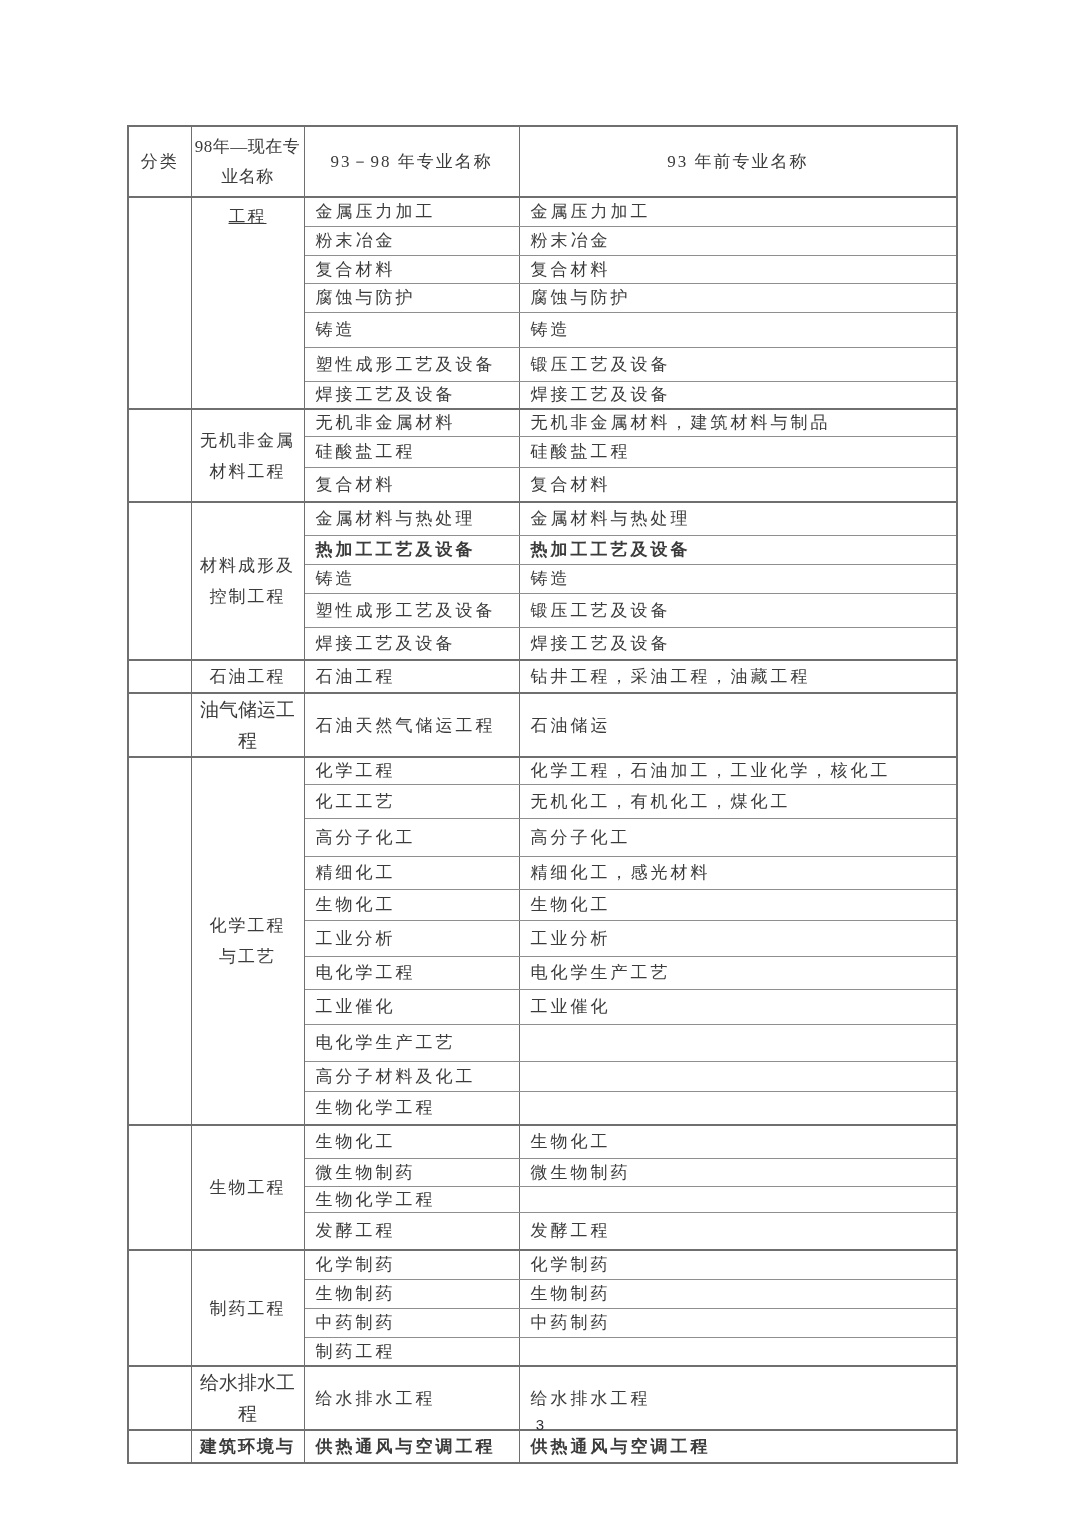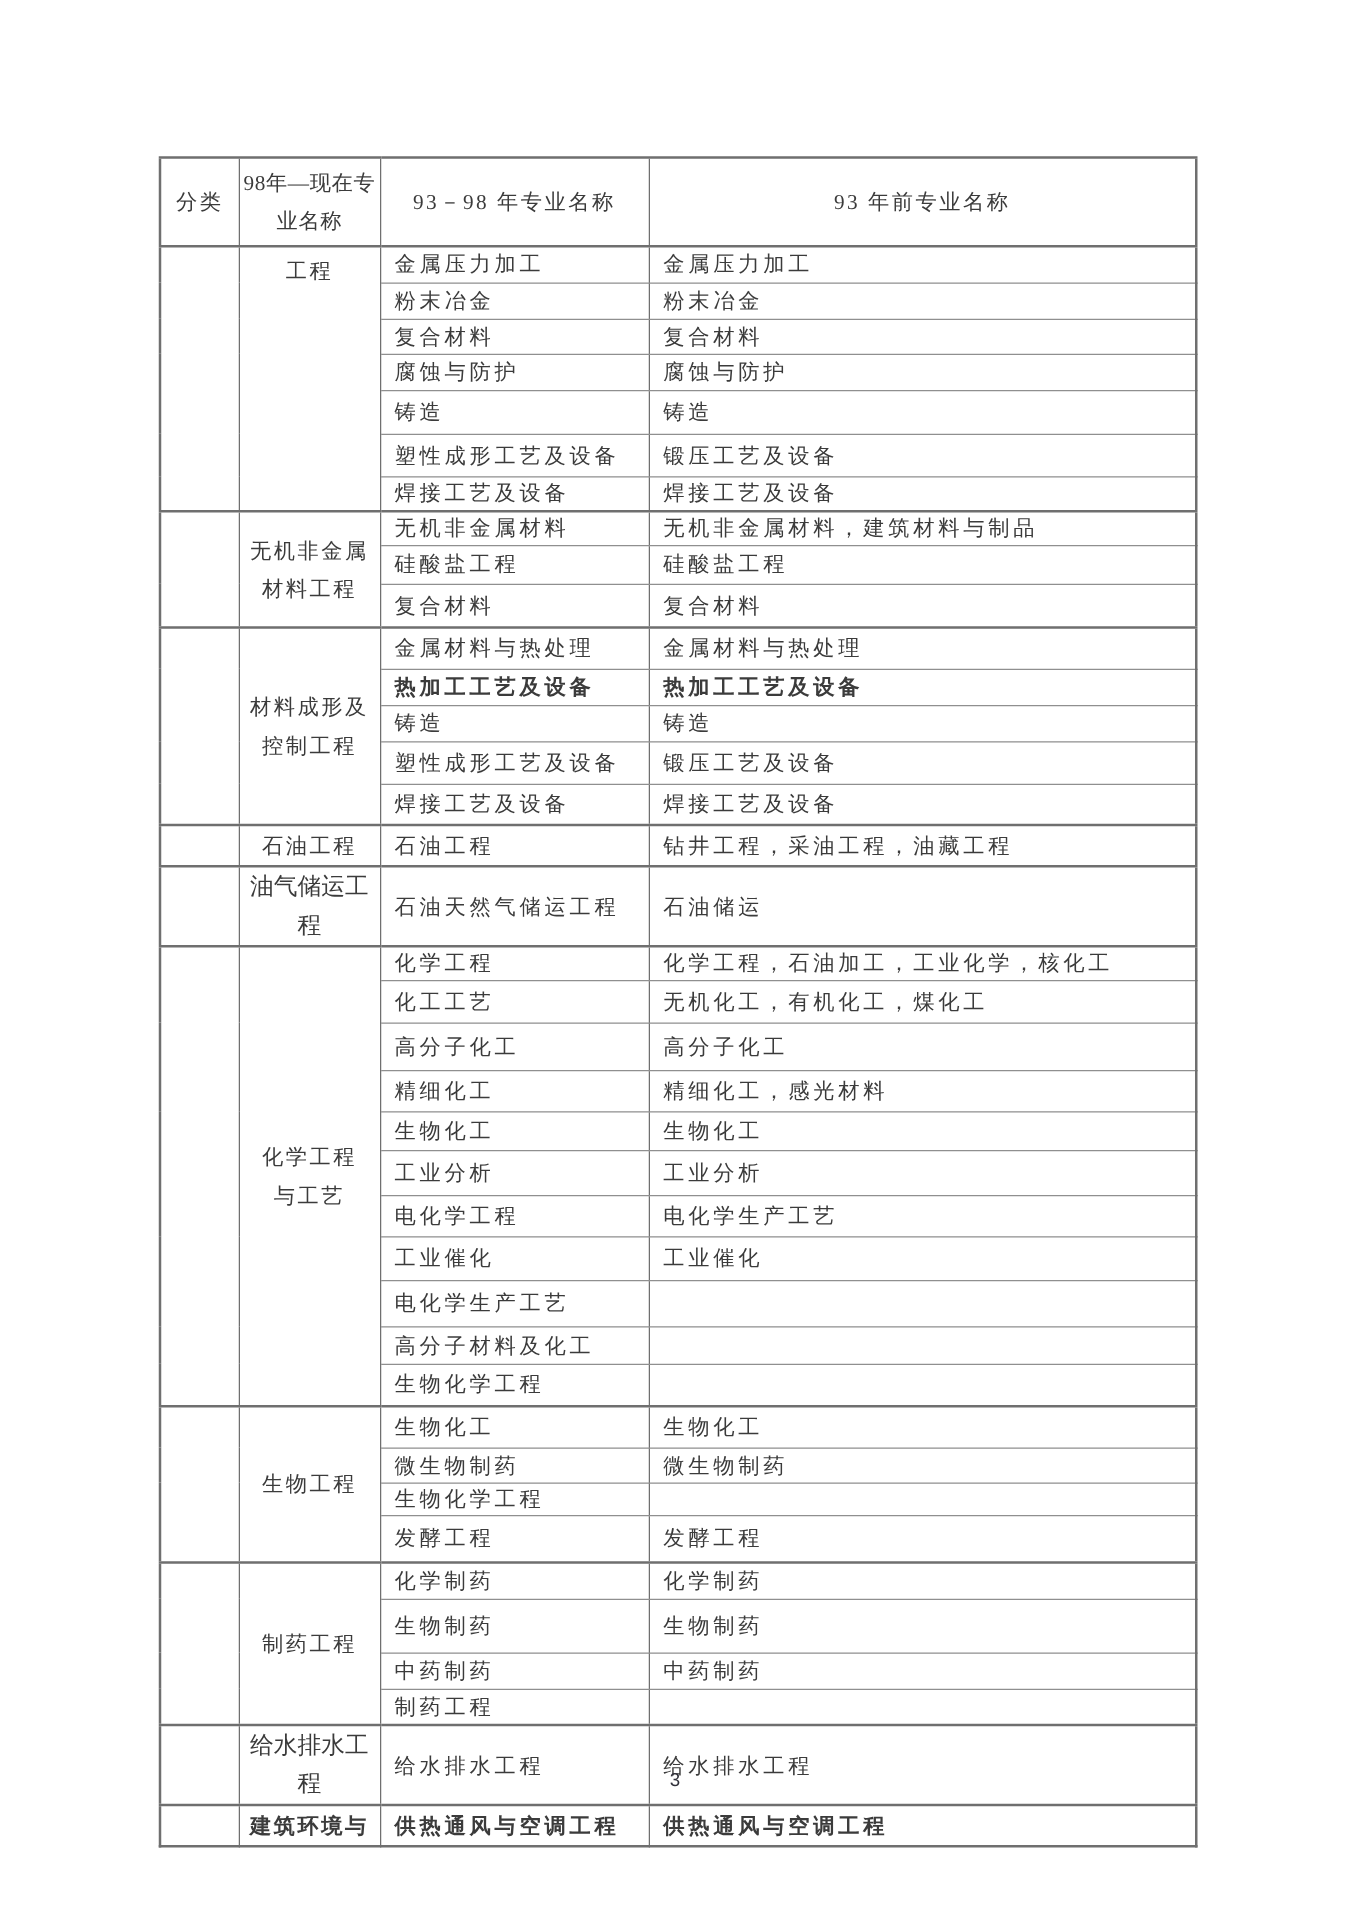--- a/index.html
+++ b/index.html
@@ -58,21 +58,21 @@
   tr.group-start td{ border-top:2px solid var(--bd); }
   td.cat-cell{ }
   td.name-cell{
     text-align:center;
     white-space:pre-line;
     letter-spacing:2px;
     line-height:31px;
     padding:0 4px;
   }
   td.name-cell.tight{ letter-spacing:0; font-size:19px; }
-  td.name-cell.top-align{ vertical-align:top; padding-top:3px; }
+  td.name-cell.top-align{ vertical-align:top; padding-top:3px;text-decoration:underline; }
   td.data-cell{
     text-align:left;
     padding-left:11px;
     padding-right:4px;
     letter-spacing:3px;
     white-space:nowrap;
   }
   .page-number{
     position:absolute;
     left:0; right:0;
@@ -249,21 +249,21 @@
         <tr style="height: 38px;">
           <td class="data-cell">发酵工程</td>
           <td class="data-cell">发酵工程</td>
         </tr>
         <tr class="group-start" style="height: 29px;">
           <td class="cat-cell" rowspan="4"></td>
           <td class="name-cell" rowspan="4">制药工程</td>
           <td class="data-cell">化学制药</td>
           <td class="data-cell">化学制药</td>
         </tr>
-        <tr style="height: 43px; margin-left: 48px;">
+        <tr style="height: 29px; margin-left: 48px;">
           <td class="data-cell">生物制药</td>
           <td class="data-cell">生物制药</td>
         </tr>
         <tr style="height: 29px;">
           <td class="data-cell">中药制药</td>
           <td class="data-cell">中药制药</td>
         </tr>
         <tr style="height: 29px;">
           <td class="data-cell">制药工程</td>
           <td class="data-cell"></td>

